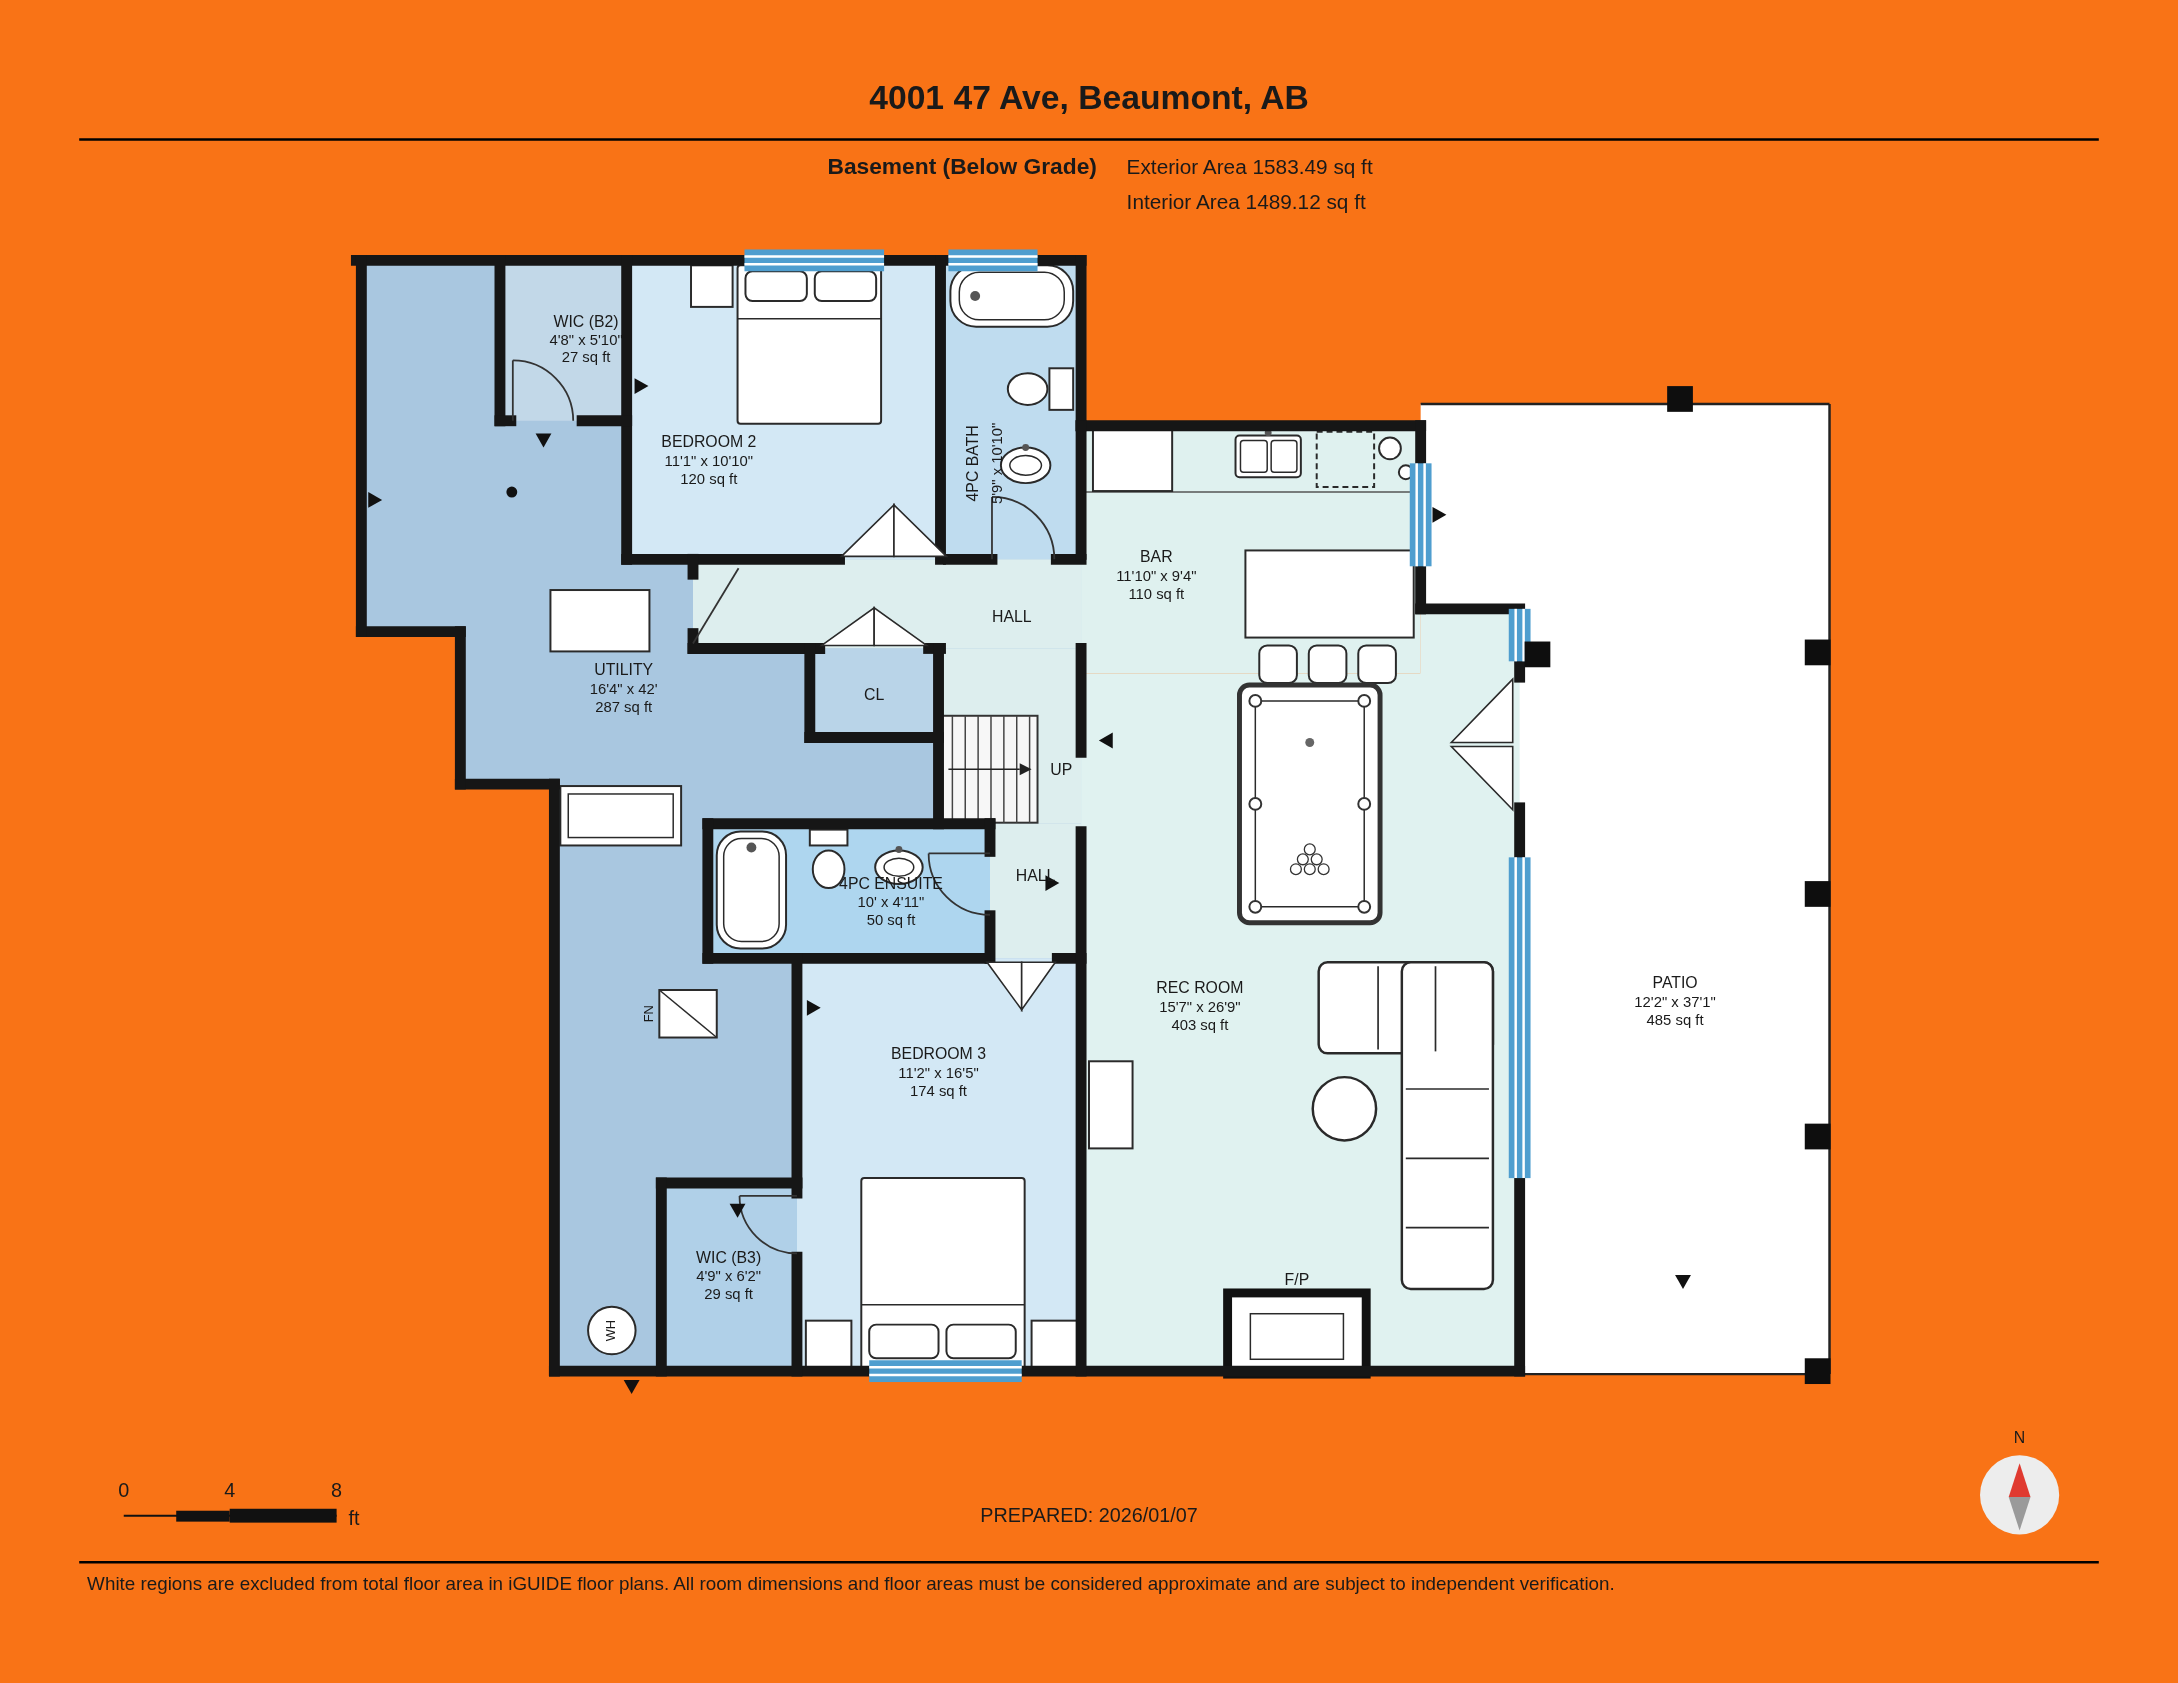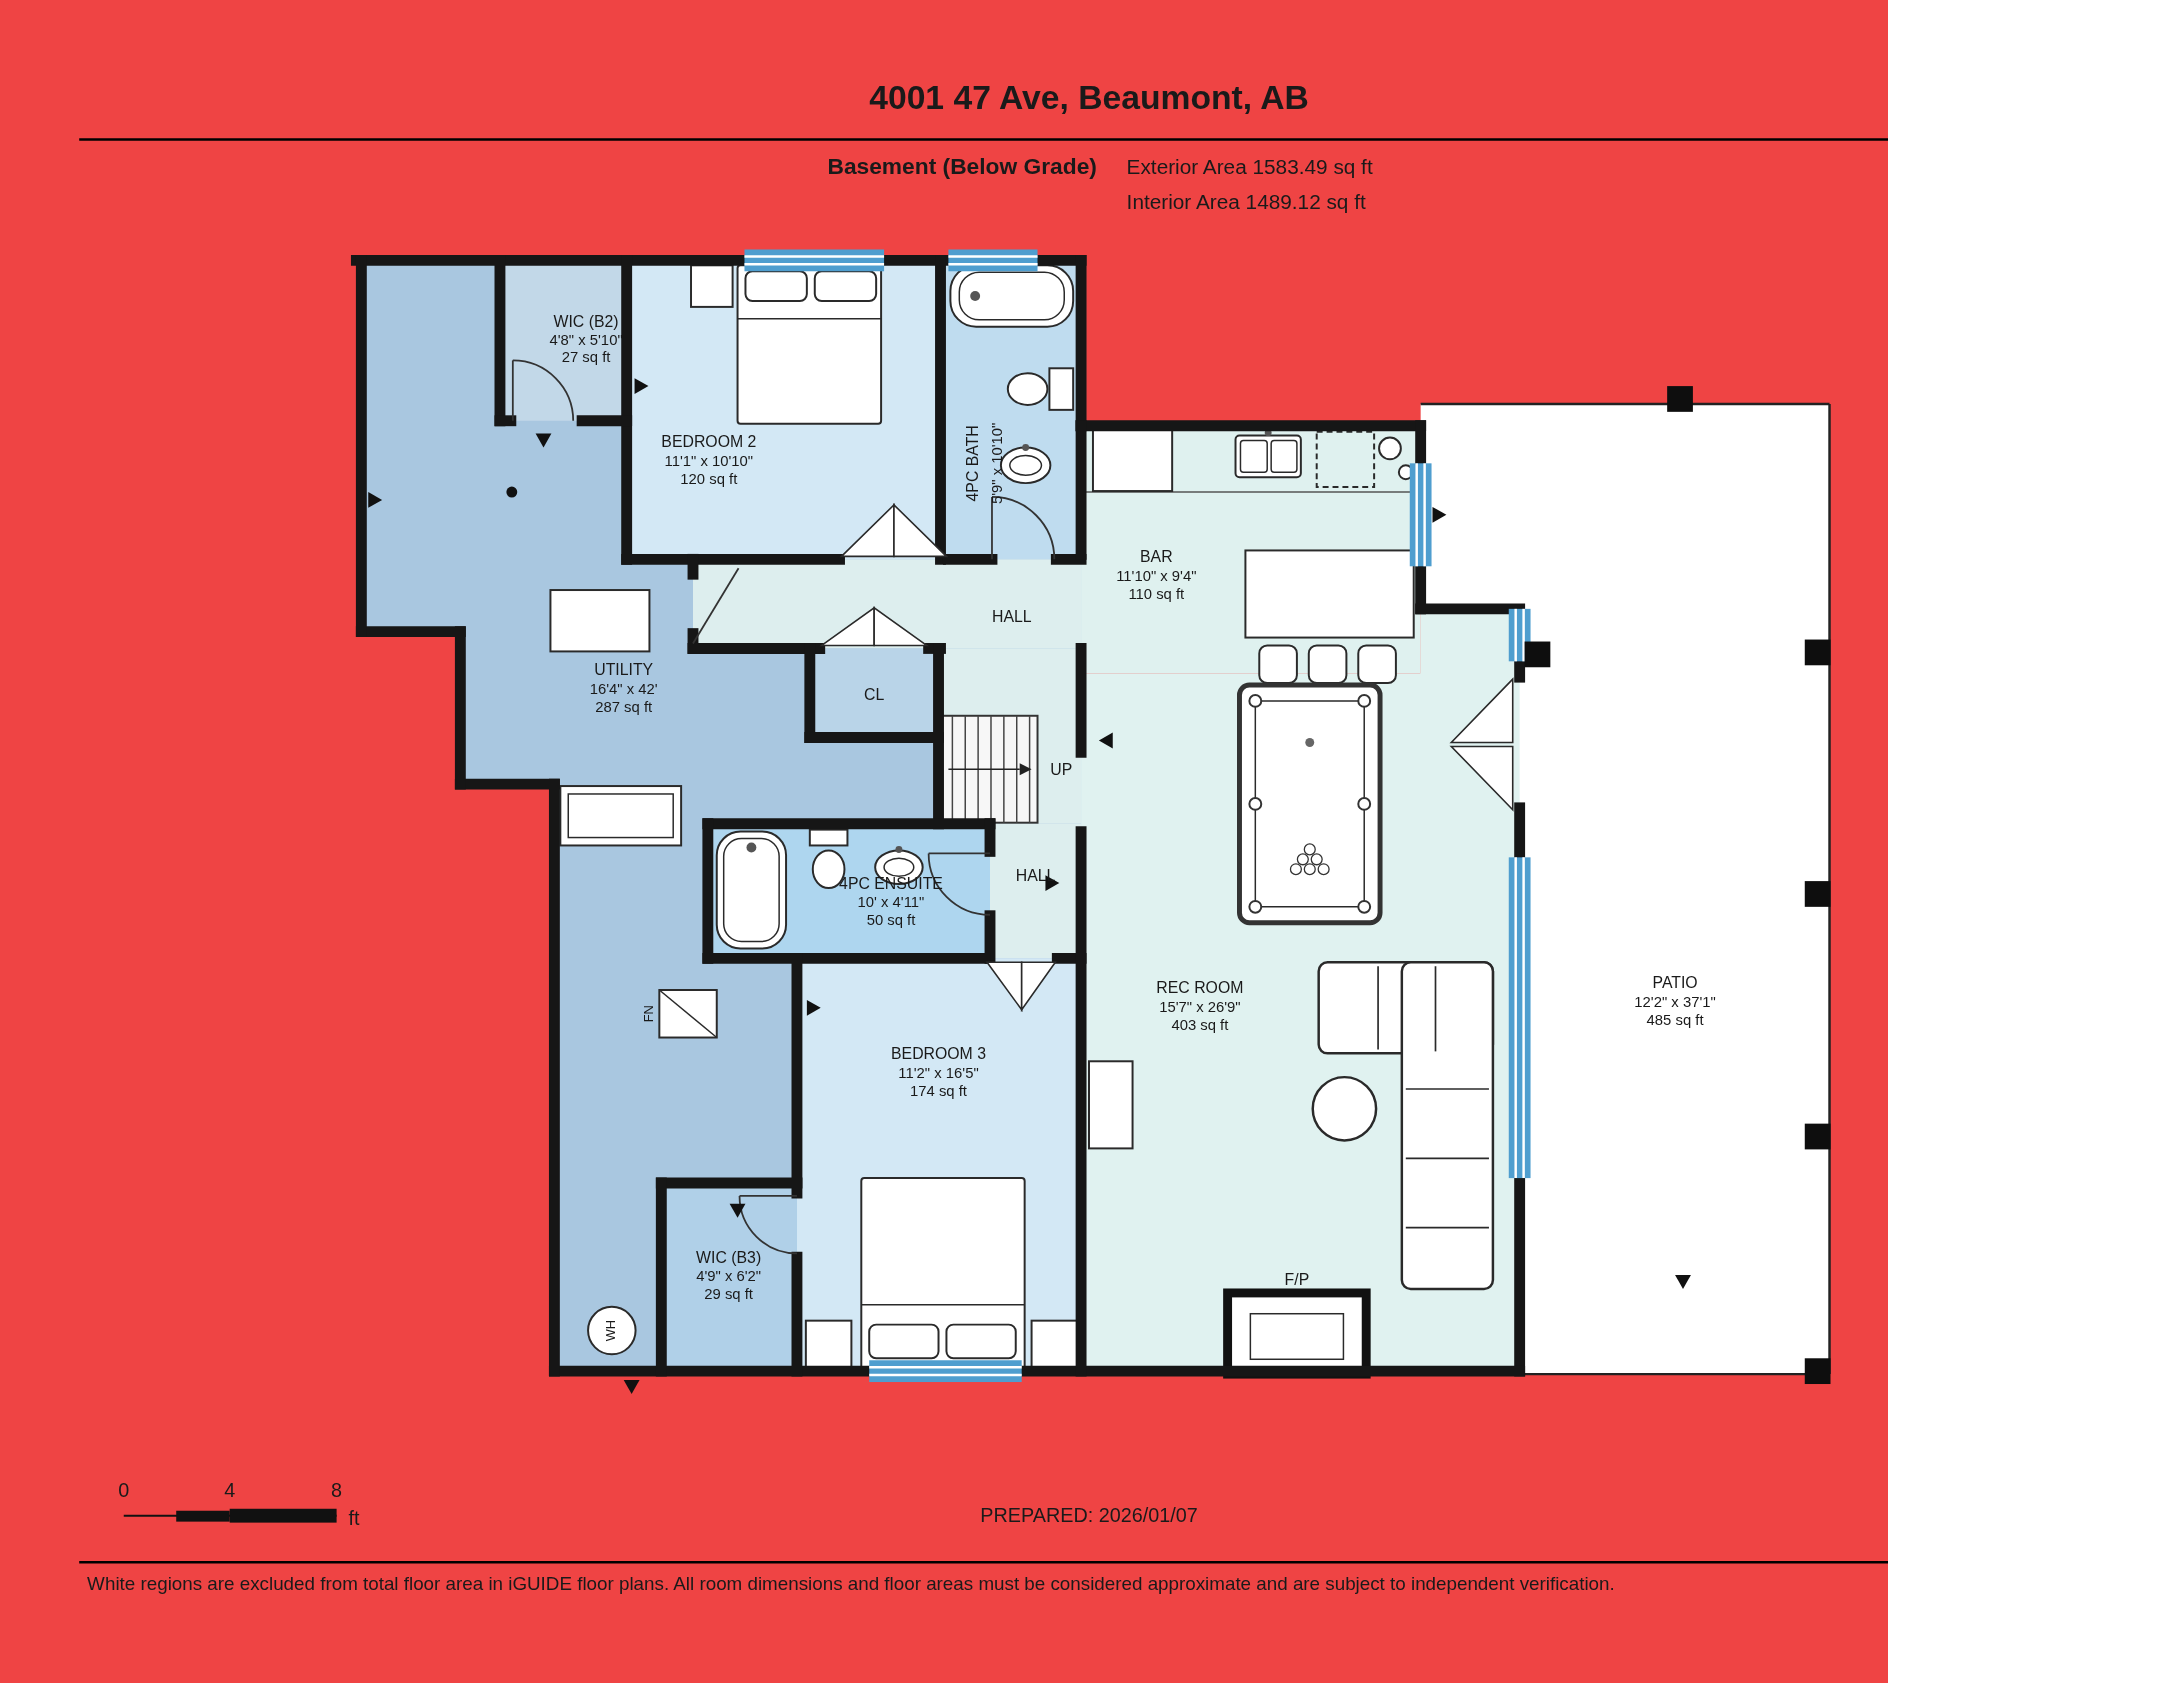--- a/index.html
+++ b/index.html
@@ -1,16 +1,16 @@
 <!DOCTYPE html>
 <html><head>
 <meta charset="utf-8">
 <style>
   html,body{margin:0;padding:0;background:#ffffff;}
-  .page{position:relative;width:1888px;height:1683px;background:#ef4444;overflow:hidden;
+  .page{position:relative;width:2178px;height:1683px;background:#f97316;overflow:hidden;
         font-family:"Liberation Sans",sans-serif;}
   svg{display:block;}
   text{fill:#1a1a1a;font-family:"Liberation Sans",sans-serif;}
   .t-title{font-size:34px;font-weight:bold;}
   .t-sub-b{font-size:23px;font-weight:bold;}
   .t-sub{font-size:21px;}
   .t-room{font-size:16px;}
   .t-dims{font-size:15px;}
   .t-small{font-size:13px;}
   .t-foot{font-size:19px;}

